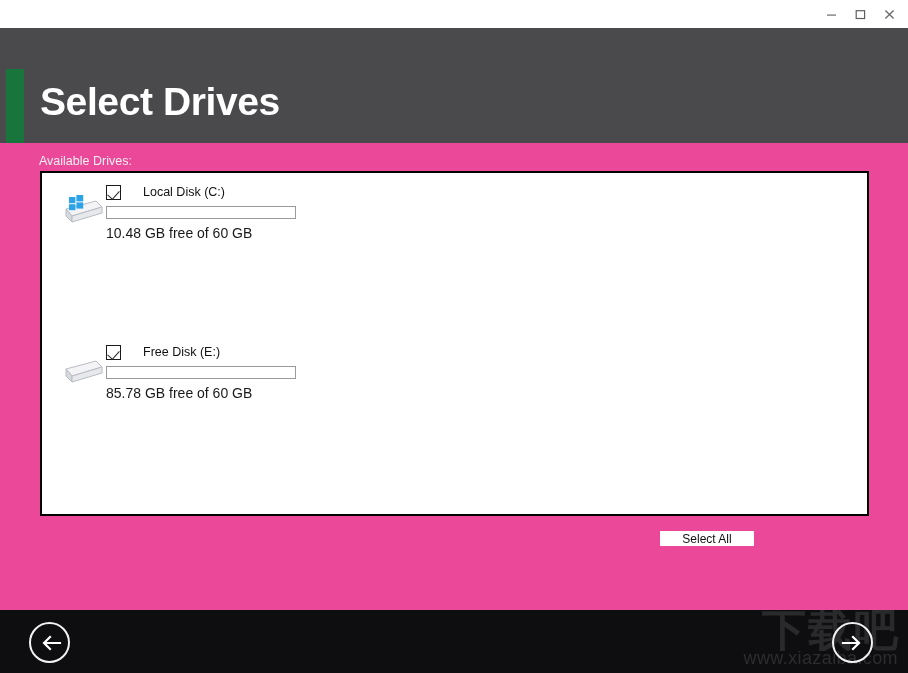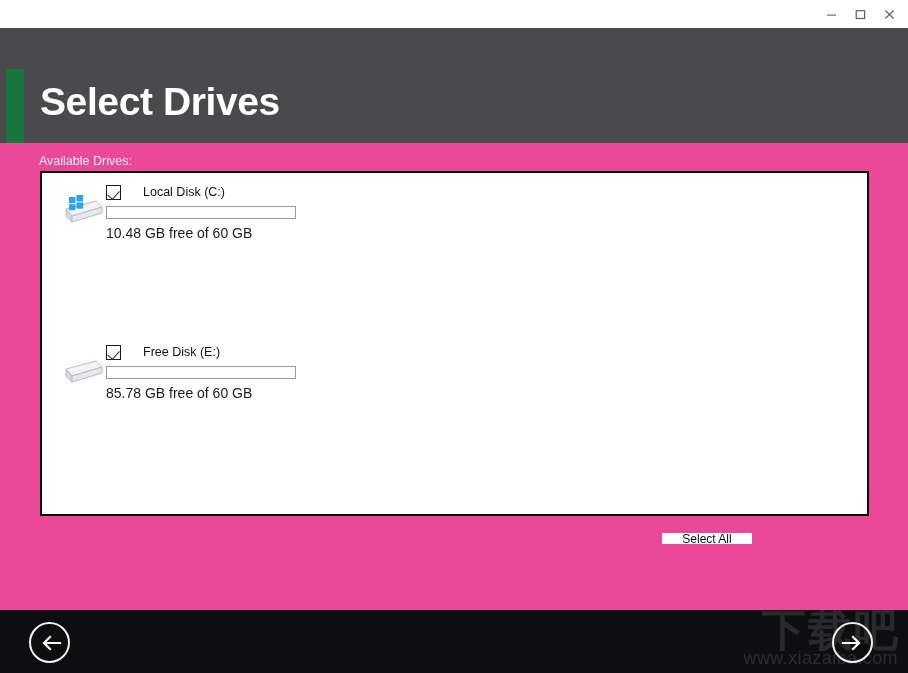--- a/index.html
+++ b/index.html
@@ -139,21 +139,21 @@
   .drive-info {
     position: absolute; left: 64px; top: 52px;
     font-size: 14px; color: #1a1a1a;
   }
 
   
   .btn {
     position: absolute; top: 383px;
     width: 104px; height: 25px;
     background: #ffffff;
-    border: 7px solid #ec4899;
+    border: 5px solid #ec4899;
     color: #111; font-size: 12px;
     display: flex; align-items: center; justify-content: center;
     cursor: pointer;
   }
   .btn.select-all { left: 655px; }
   .btn.clear-all  { left: 766px; }
 
   
   .footer {
     position: absolute; left: 0; top: 610px;

